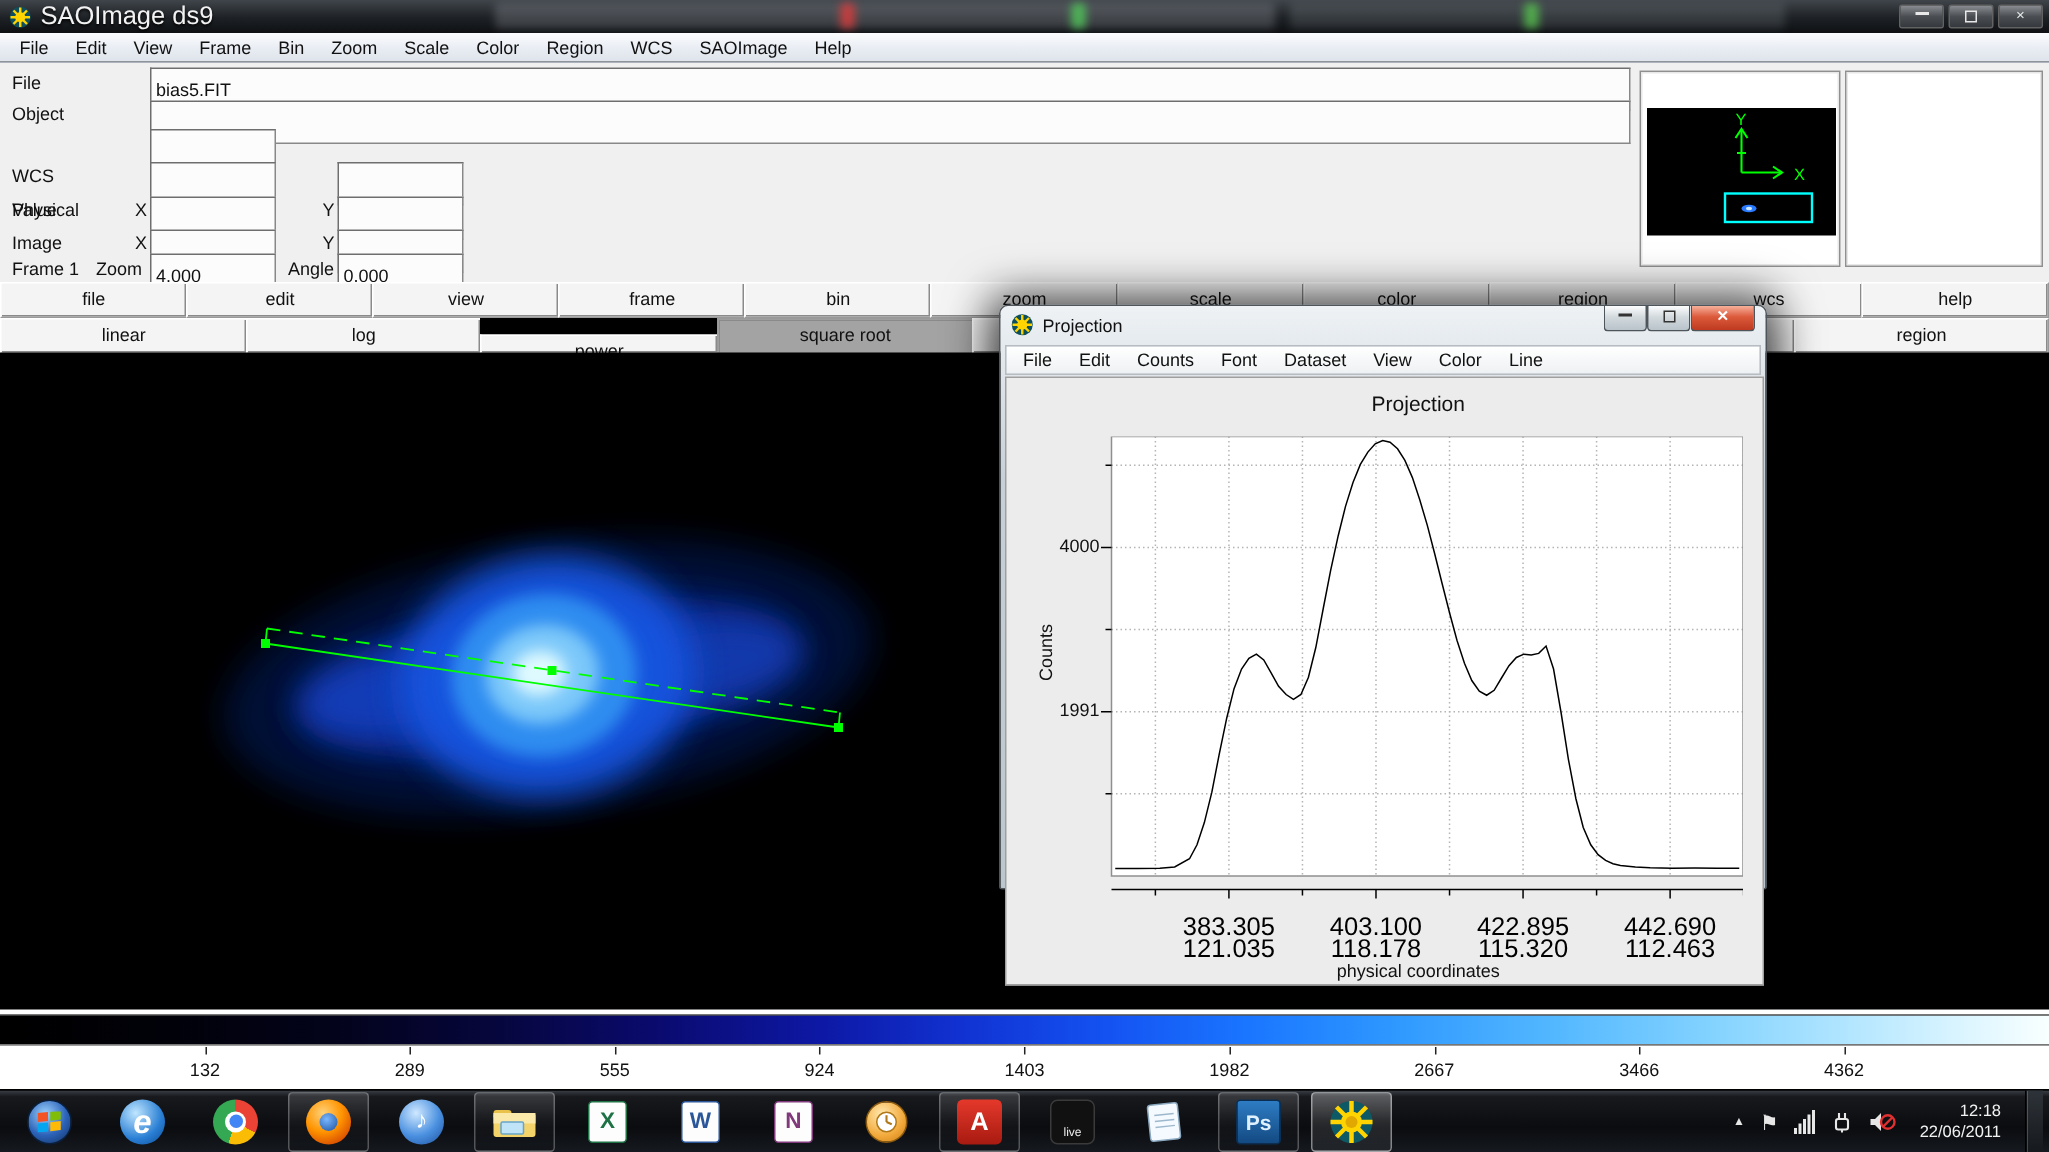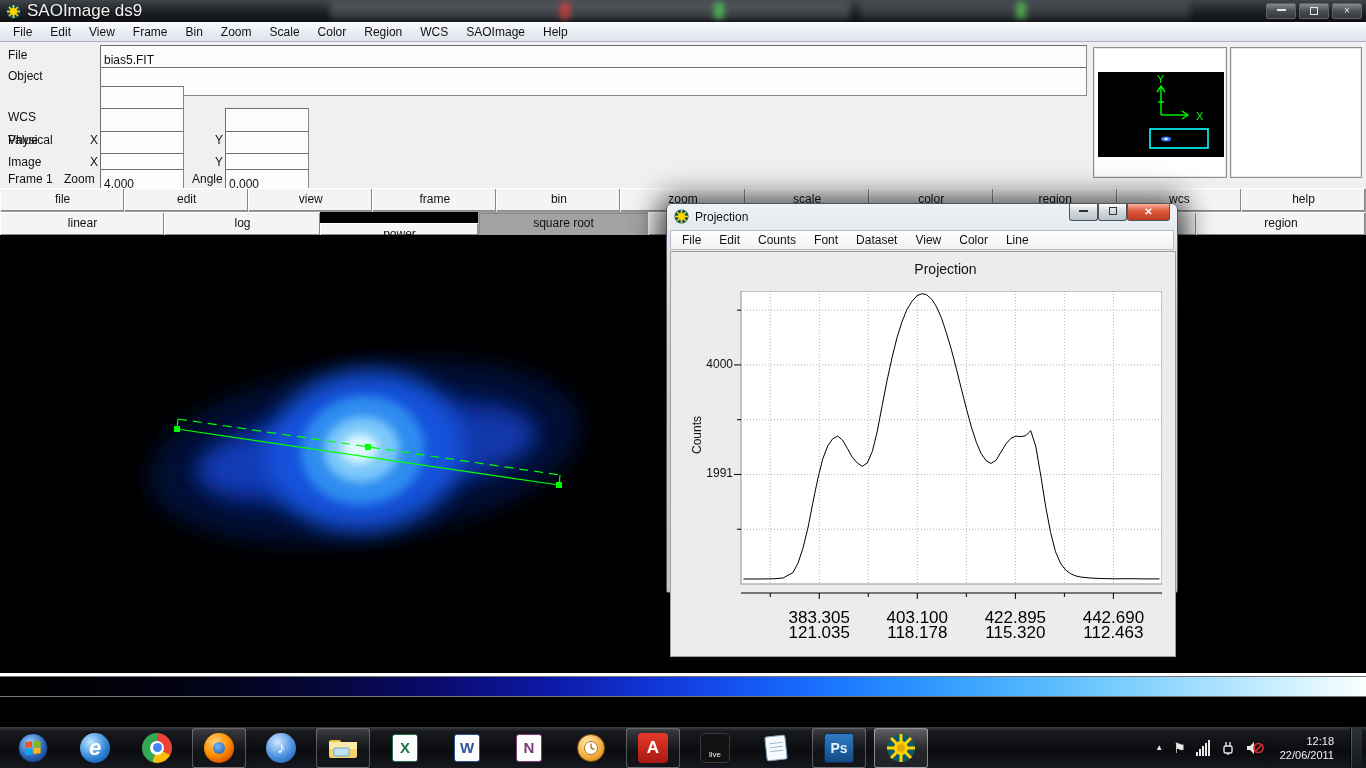--- a/index.html
+++ b/index.html
@@ -333,26 +333,38 @@
             <span style="left: 143.325px;">403.100</span>
             <span style="left: 241.368px;">422.895</span>
             <span style="left: 339.412px;">442.690</span>
           </div>
         <div id="xticks2">
             <span style="left: 45.2812px;">121.035</span>
             <span style="left: 143.325px;">118.178</span>
             <span style="left: 241.368px;">115.320</span>
             <span style="left: 339.412px;">112.463</span>
           </div>
+        <div id="xaxis-title">physical coordinates</div>
       </div>
     </div>
   </div>
 
   <div id="cbar-sep" class="abs"></div>
   <div id="colorbar" class="abs"></div>
+  <div id="cbar-labels" class="abs">
+    <span style="left:10%;">132</span>
+    <span style="left:20%;">289</span>
+    <span style="left:30%;">555</span>
+    <span style="left:40%;">924</span>
+    <span style="left:50%;">1403</span>
+    <span style="left:60%;">1982</span>
+    <span style="left:70%;">2667</span>
+    <span style="left:80%;">3466</span>
+    <span style="left:90%;">4362</span>
+  </div>
 
   <div id="taskbar" class="abs">
     <div id="task-icons">
       <div class="ticon">
         <div class="circ" style="background:radial-gradient(circle at 40% 32%,#9fd4ff,#2b62b8 55%,#12305e); border:1px solid #0a1f3c;">
           <svg width="16" height="14" viewBox="0 0 16 14">
               <g transform="skewY(-6)">
             <rect x="0" y="1" width="7" height="6" fill="#f35325"></rect>
                 <rect x="8.5" y="1" width="7" height="6" fill="#81bc06"></rect>
             <rect x="0" y="8" width="7" height="6" fill="#05a6f0"></rect>

